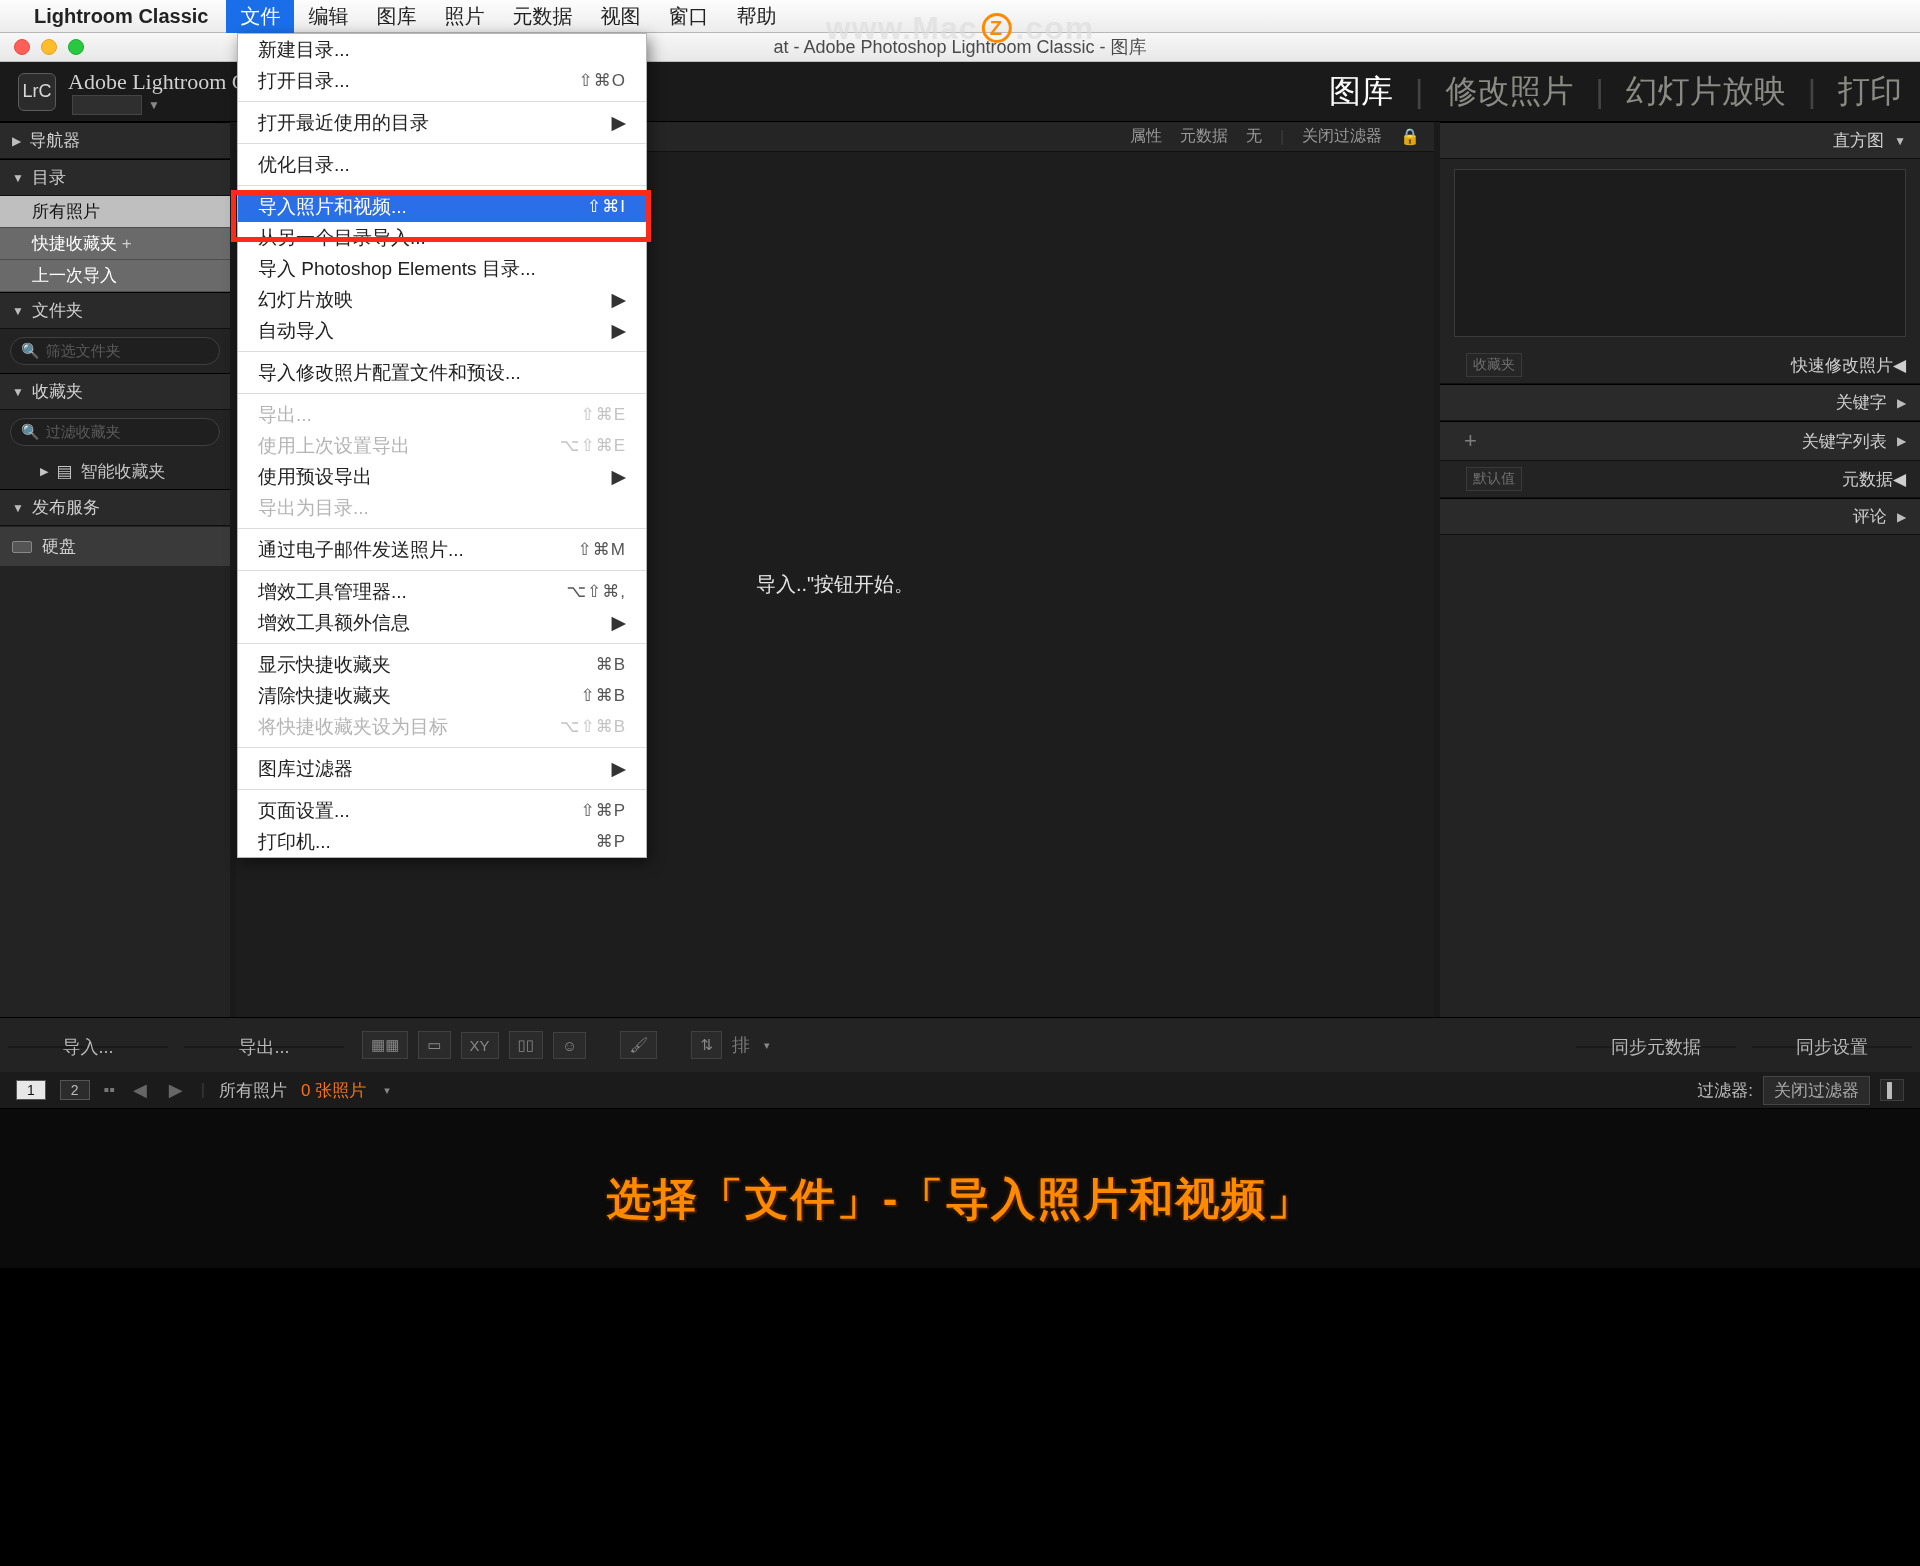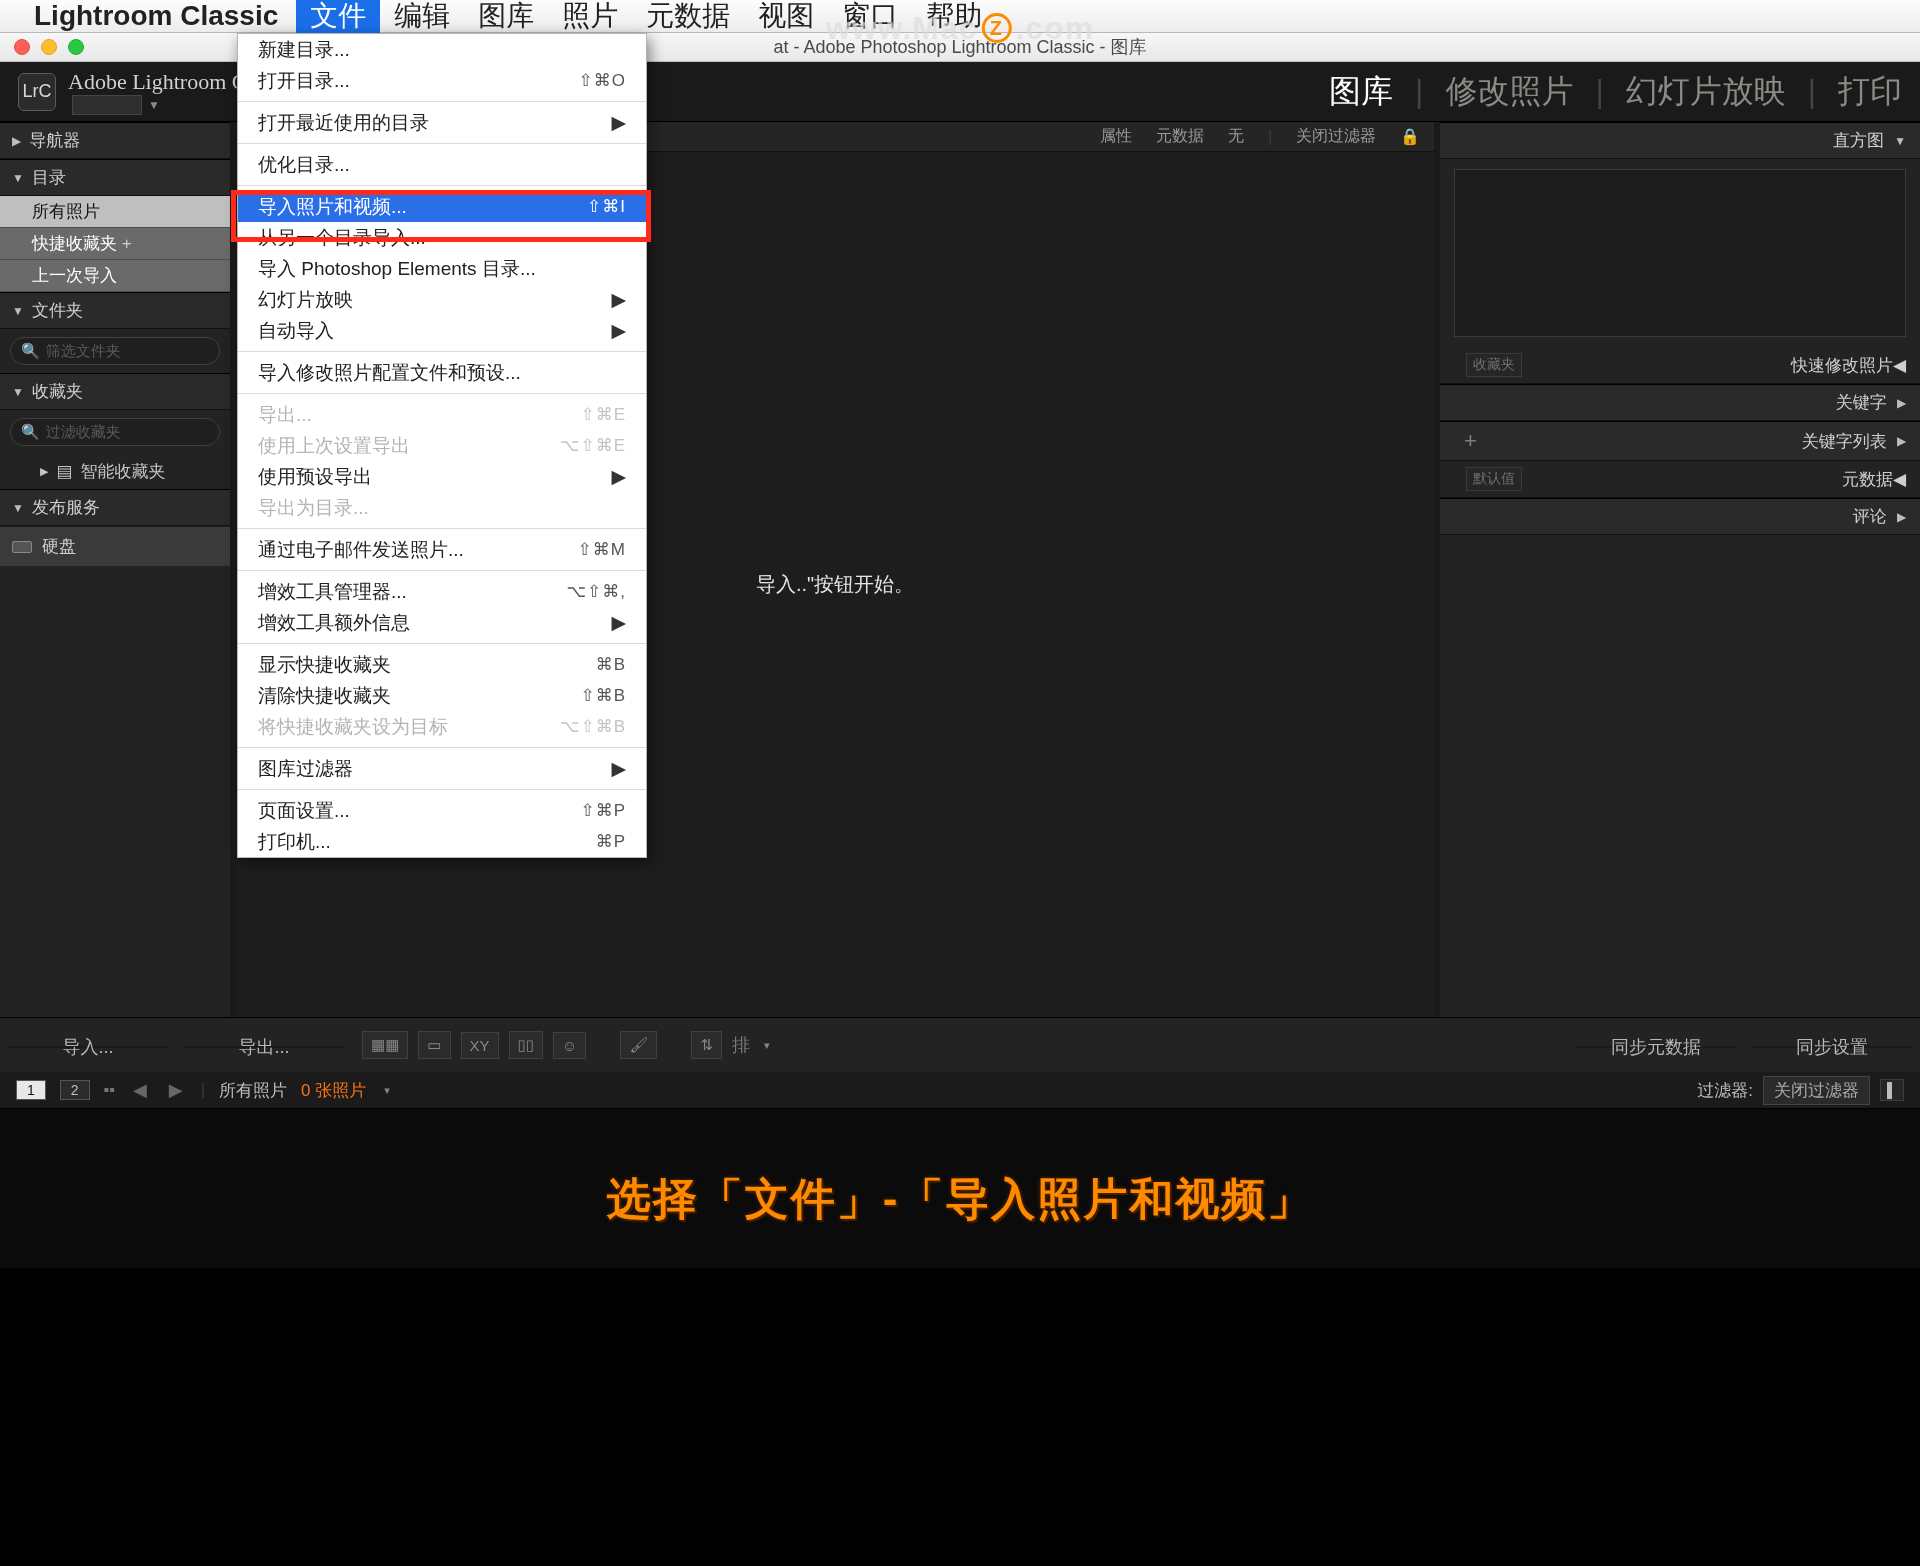--- a/index.html
+++ b/index.html
@@ -1,17 +1,17 @@
 <!DOCTYPE html>
 <html><head>
 <meta charset="utf-8">
 <style>
 *{box-sizing:border-box;margin:0;padding:0;font-family:-apple-system,"SF Pro","Helvetica Neue",Arial,sans-serif;user-select:none}
 body{background:#000;width:1920px;height:1566px;overflow:hidden;position:relative}
-.mac-menubar{height:33px;background:linear-gradient(#fdfdfd,#ececec);border-bottom:1px solid #b8b8b8;display:flex;align-items:center;padding:0 16px;font-size:28px;color:#222}
+.mac-menubar{height:33px;background:linear-gradient(#fdfdfd,#ececec);border-bottom:1px solid #b8b8b8;display:flex;align-items:center;padding:0 16px;font-size:20px;color:#222}
 .mac-menubar .apple{font-size:22px;margin-right:18px}
 .mac-menubar .appname{font-weight:600;margin-right:18px}
 .mac-menubar .mitem{padding:4px 14px;cursor:default}
 .mac-menubar .mitem.active{background:#1a6fe8;color:#fff}
 .win-title{height:29px;background:linear-gradient(#f7f7f7,#e8e8e8);border-bottom:1px solid #bfbfbf;display:flex;align-items:center;font-size:18px;color:#4a4a4a;position:relative}
 .traffic{display:flex;gap:11px;margin-left:14px}
 .tl{width:16px;height:16px;border-radius:50%}
 .tl.r{background:#ff5f57;border:1px solid #e24b41}
 .tl.y{background:#ffbd2e;border:1px solid #e1a327}
 .tl.g{background:#28c940;border:1px solid #1dad2b}
@@ -34,21 +34,21 @@
 .searchbox .mag{margin-right:6px}
 .smart{padding:6px 10px 6px 40px;display:flex;align-items:center;gap:8px;color:#c5c5c5}
 .right-panel{width:480px}
 .right-panel .section-head{justify-content:flex-end;padding-right:14px}
 .right-panel .section-head .tri{margin-left:10px;margin-right:0;transform:scaleX(-1)}
 .right-panel .hist-box{margin:10px 14px;height:168px;border:1px solid #3a3a3a;background:#1c1c1c}
 .right-panel .mini{font-size:14px;color:#6f6f6f;border:1px solid #3a3a3a;background:#262626;padding:2px 6px;margin-right:auto;margin-left:12px}
 .right-panel .mini-row{display:flex;align-items:center;padding:6px 14px;border-bottom:1px solid #111}
 .right-panel .plusbtn{color:#7d7d7d;font-size:22px;margin-right:auto;margin-left:12px}
 .center{flex:1;background:#1f1f1f;display:flex;flex-direction:column}
-.filterbar{height:30px;background:#252525;border-bottom:1px solid #111;display:flex;align-items:center;justify-content:flex-end;padding:0 14px;color:#999;font-size:16px;gap:24px}
+.filterbar{height:30px;background:#252525;border-bottom:1px solid #111;display:flex;align-items:center;justify-content:flex-end;padding:0 14px;color:#999;font-size:16px;gap:18px}
 .filterbar .sep2{color:#3c3c3c}
 .canvas{flex:1;background:#1d1d1d;display:flex;align-items:center;justify-content:center}
 .canvas .hint{color:#e4e4e4;font-size:20px}
 .toolbar-bottom{display:flex;height:55px;background:#232323;border-top:1px solid #000}
 .toolbar-bottom .btn{flex:0 0 160px;margin:28px 8px;background:#3b3b3b;border:1px solid #1a1a1a;color:#b8b8b8;font-size:18px;display:flex;align-items:center;justify-content:center}
 .toolbar-bottom .center-tools{flex:1;display:flex;align-items:center;gap:10px;padding:0 10px;color:#7a7a7a;font-size:18px}
 .toolbar-bottom .iconbtn{border:1px solid #404040;padding:4px 8px;background:#2b2b2b;color:#888;font-size:15px}
 .toolbar-bottom .right-btns{display:flex}
 .statusbar{height:36px;background:#1b1b1b;display:flex;align-items:center;padding:0 16px;color:#bdbdbd;font-size:17px;gap:14px}
 .statusbar .pagebtn{border:1px solid #555;padding:1px 10px;background:#2c2c2c;font-size:14px}

